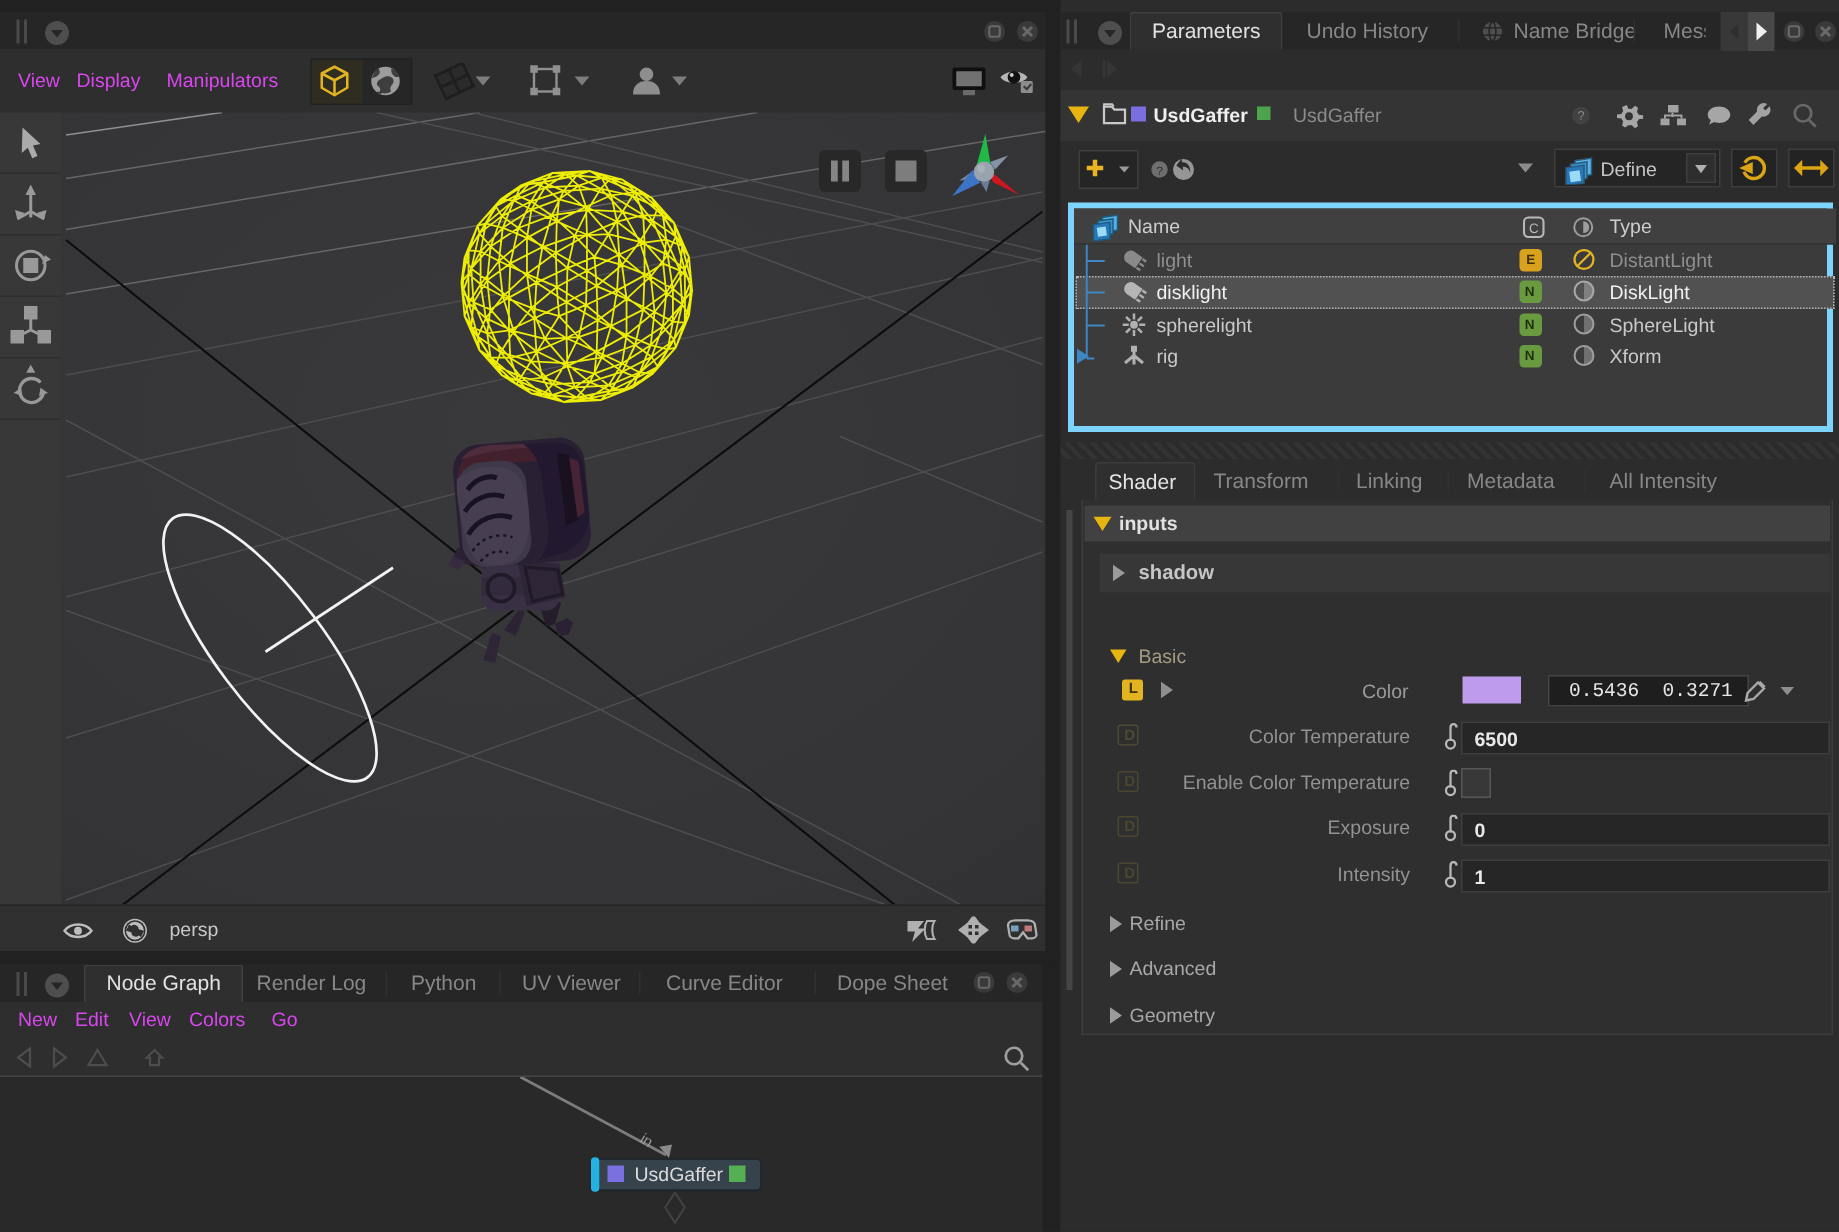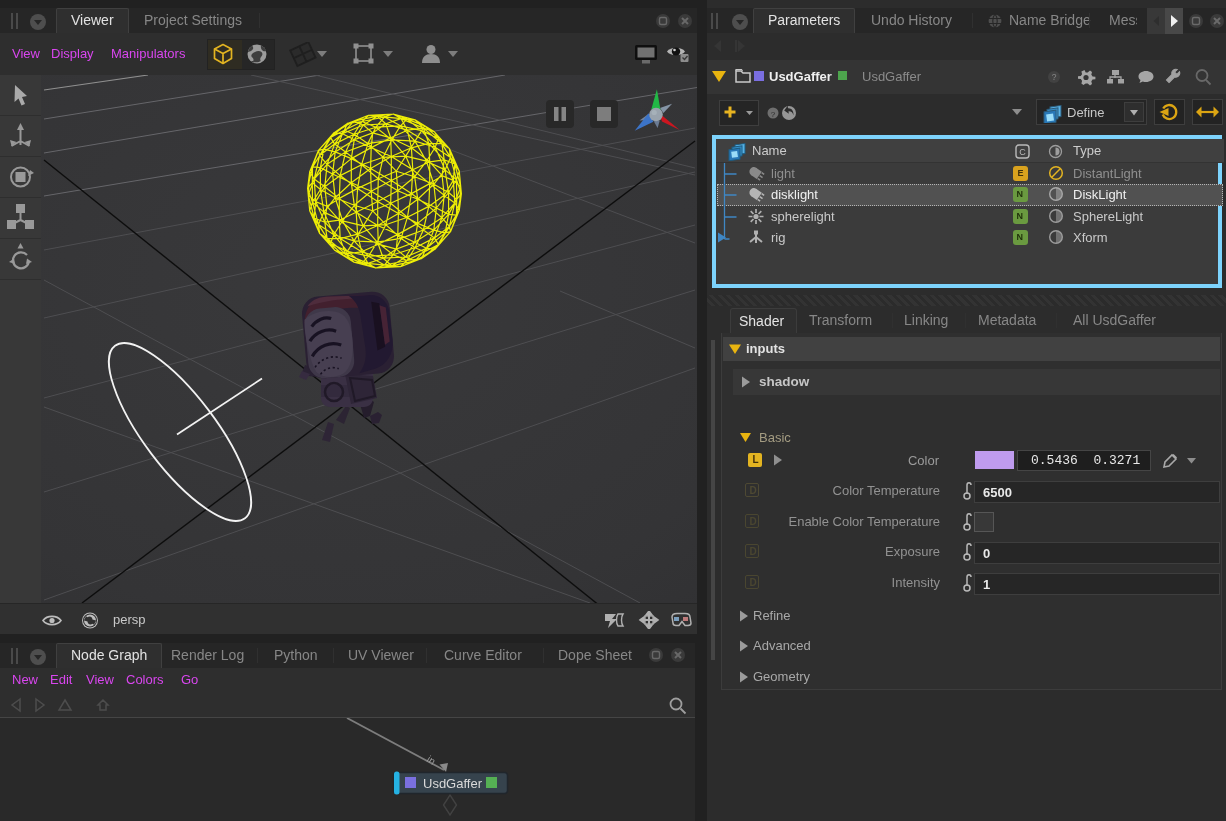--- a/index.html
+++ b/index.html
@@ -12,25 +12,20 @@
 .circbtn{position:absolute;width:16px;height:16px;border-radius:8px;background:#4e4e4e;}
 .circbtn:after{content:"";position:absolute;left:4px;top:6px;border-left:4px solid transparent;border-right:4px solid transparent;border-top:5px solid #262626;}
 .menuitem{color:#d946ef;font-size:13px;display:inline-block;}
 </style></head>
 <body>
 
 <div class="abs" id="viewerpanel" style="left:0;top:0;width:697px;height:634px;background:#2e2e2e;">
   <div class="abs tabstrip" style="left:0;top:0;width:697px;height:33px;">
     <div class="grip" style="left:11px;top:13px;"></div>
     <div class="circbtn" style="left:30px;top:14px;"></div>
-    <div style="position:relative;left:56px;top:8px;height:25px;">
-      <div class="tab active" style="left:0;">Viewer</div>
-      <div class="tab" style="left:74px;">Project Settings</div>
-      <div class="tsep" style="left:203px;"></div>
-    </div>
     <svg class="abs" style="left:655px;top:13px;" width="40" height="17" viewBox="0 0 40 17">
       <circle cx="8" cy="8" r="7" fill="#3a3a3a"></circle>
         <rect x="4.5" y="4.5" width="7" height="7" rx="1.5" fill="none" stroke="#686868" stroke-width="1.4"></rect>
       <circle cx="30" cy="8" r="7" fill="#3a3a3a"></circle>
         <path d="M27 5l6 6M33 5l-6 6" stroke="#686868" stroke-width="2"></path>
     </svg>
   </div>
 
   <div class="abs" style="left:0;top:33px;width:697px;height:42px;background:#2e2e2e;">
     <span class="menuitem abs" style="left:12px;top:13px;">View</span>
@@ -530,21 +525,21 @@
 
 <div class="abs" style="left:0;top:306px;width:519px;height:27px;background:#2c2c2c;">
   <div style="position:relative;left:23px;top:2px;height:25px;">
     <div class="tab" style="left:0;background:#2f2f2f;border:1px solid #3c3c3c;border-bottom:none;color:#e4e4e4;border-top-left-radius:3px;border-top-right-radius:3px;padding:0 12px 0 8px;">Shader</div>
     <div class="tab" style="left:65px;">Transform</div>
     <div class="tsep" style="left:162px;"></div>
     <div class="tab" style="left:160px;">Linking</div>
     <div class="tsep" style="left:235px;"></div>
     <div class="tab" style="left:234px;">Metadata</div>
     <div class="tsep" style="left:326px;"></div>
-    <div class="tab" style="left:329px;">All UsdGaffer</div>
+    <div class="tab" style="left:329px;">All Intensity</div>
   </div>
 </div>
 
 <div class="abs" style="left:14px;top:333px;width:501px;height:357px;background:#2f2f2f;border:1px solid #3c3c3c;border-top:none;">
 
   <div class="abs" style="left:1px;top:4px;width:497px;height:24px;background:#414141;">
     <svg class="abs" style="left:5px;top:6px;" width="14" height="12" viewBox="0 0 14 12">
           <path d="M1 1.5h12L7 11z" fill="#e8b410"></path>
         </svg>
     <span class="abs" style="left:23px;top:4px;font-size:13px;font-weight:bold;color:#e2e2e2;">inputs</span>
@@ -567,21 +562,21 @@
 
   <div class="abs" style="left:0;top:117px;width:499px;height:26px;">
     <div class="abs" style="left:26px;top:3px;width:14px;height:14px;background:#e3b421;border-radius:2px;">
           <span style="position:absolute;left:4.5px;top:1px;font-size:10px;font-weight:bold;color:#41310a;">L</span>
         </div>
     <svg class="abs" style="left:50px;top:3px;" width="12" height="14" viewBox="0 0 12 14">
           <path d="M2 1.5l8 5.5-8 5.5z" fill="#8f8f8f"></path>
         </svg>
     <span class="abs" style="left:147px;top:3px;width:70px;text-align:right;font-size:13px;color:#9b9b9b;">Color</span>
     <div class="abs" style="left:253px;top:1px;width:39px;height:18px;background:#bf9bee;"></div>
-    <div class="abs" style="left:295px;top:0;width:134px;height:21px;background:#1e1e1e;border:1px solid #454545;">
+    <div class="abs" style="left:310px;top:0;width:134px;height:21px;background:#1e1e1e;border:1px solid #454545;">
       <span class="abs" style="left:13px;top:2px;font-size:13px;color:#e8e8e8;font-family:'Liberation Mono',monospace;">0.5436&nbsp;&nbsp;0.3271</span>
     </div>
     <svg class="abs" style="left:440px;top:2px;" width="36" height="17" viewBox="0 0 36 17">
       <path d="M2 15l5-1 7-7-4-4-7 7zM11 2.5L14.5 6" stroke="#a9a9a9" stroke-width="1.6" fill="none"></path>
       <path d="M25 6l4.5 5.5L34 6z" fill="#8d8d8d"></path>
     </svg>
   </div>
 
   <div class="abs" style="left:0;top:148px;width:499px;height:24px;">
     <div class="abs" style="left:23px;top:2px;width:14px;height:14px;border:1px solid #4e4933;border-radius:2px;">

